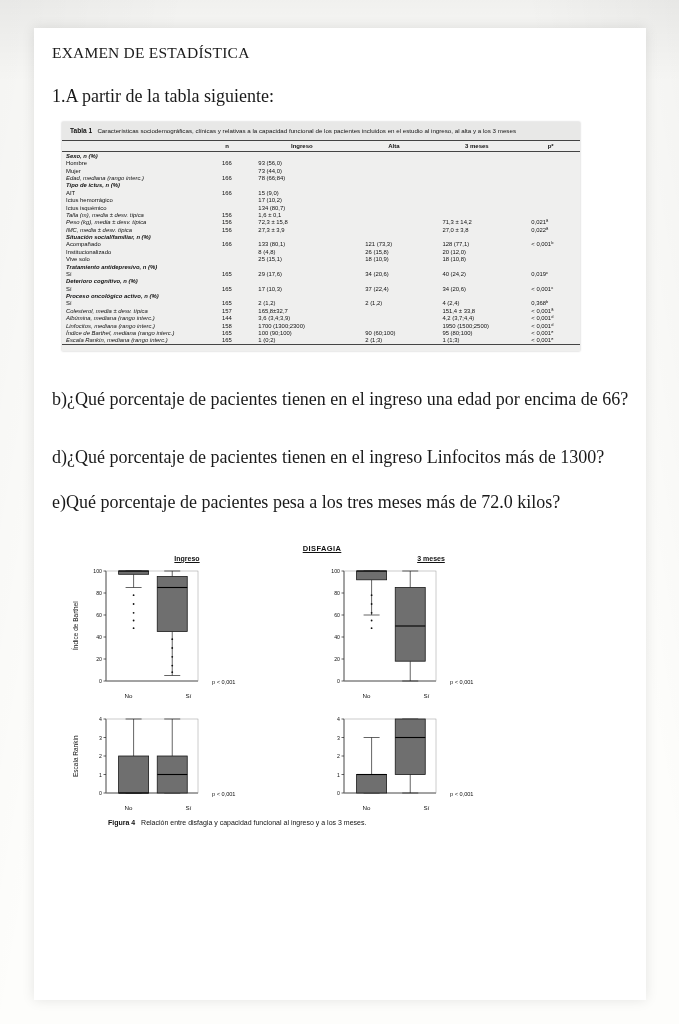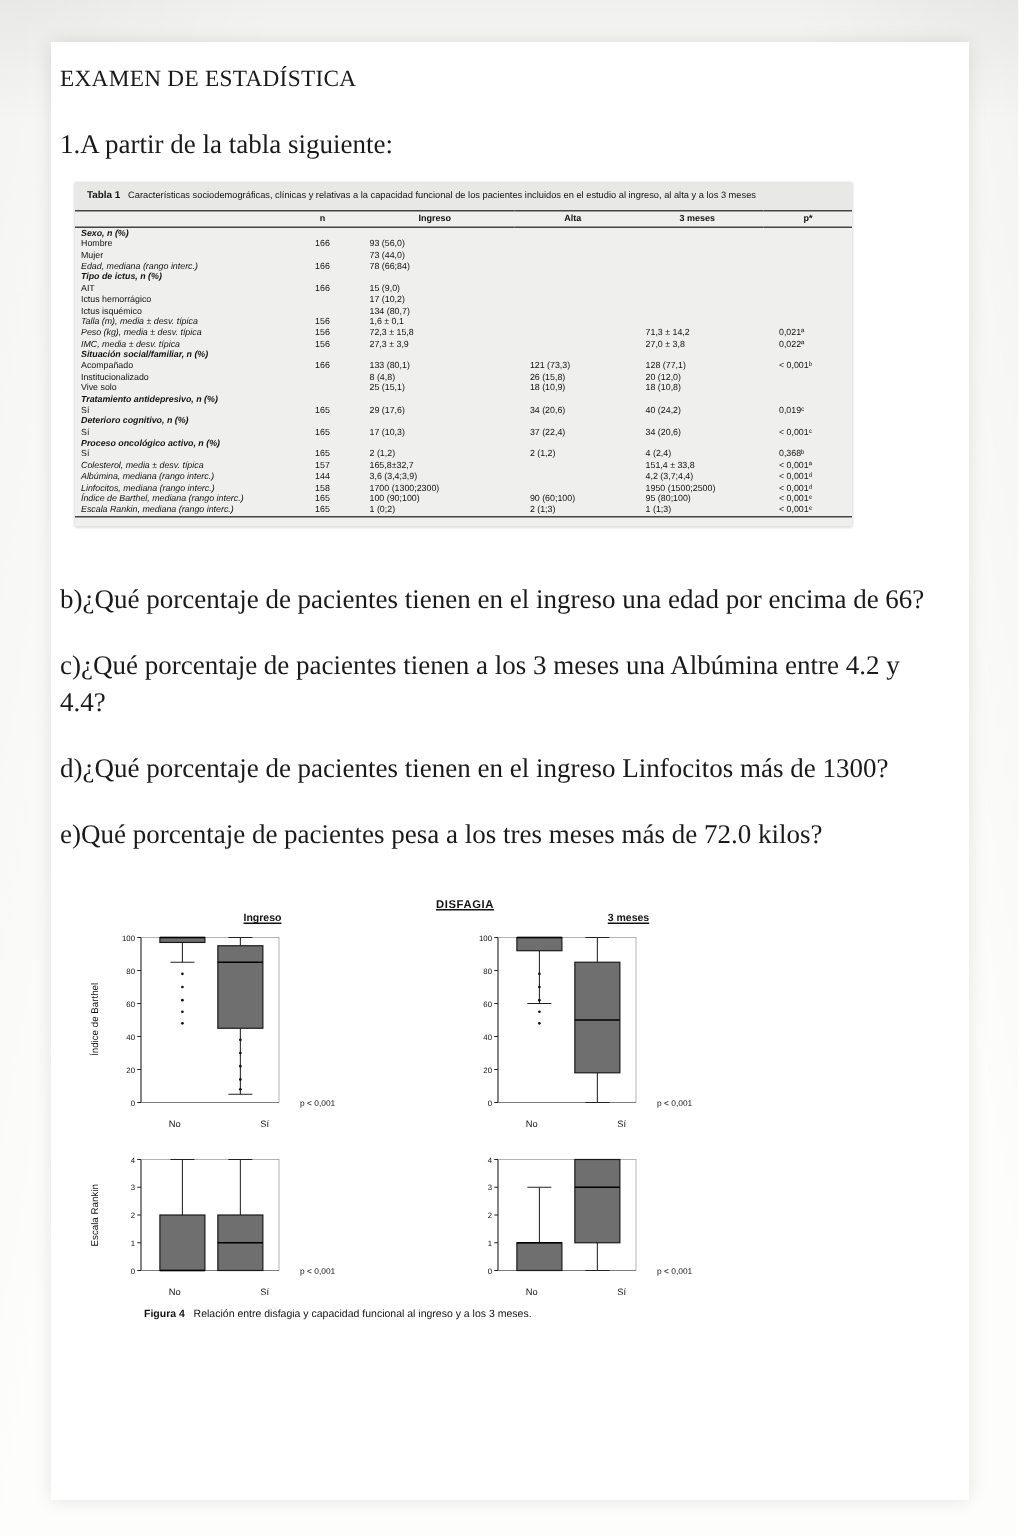--- a/index.html
+++ b/index.html
@@ -28,21 +28,21 @@
     position: absolute;
     left: 34px;
     top: 28px;
     width: 612px;
     height: 972px;
     background: #ffffff;
     box-shadow: 0 0 12px rgba(0,0,0,0.10);
   }
   .content {
     position: absolute;
-    left: 4px;
+    left: 16px;
     top: 16px;
     width: 580px;
   }
   .doc-title {
     font-size: 15.5px;
     letter-spacing: 0.2px;
     margin: 0 0 22px 2px;
   }
   .q {
     font-size: 18px;
@@ -359,21 +359,20 @@
                 <td class="v">&lt; 0,001ᵉ</td>
               </tr>
             </tbody>
         </table>
         <div class="tf-foot"></div>
       </div>
 
       <div class="gap-14"></div>
       <div class="q">b)¿Qué porcentaje de pacientes tienen en el ingreso una edad por encima de 66?</div>
       <div class="gap-14"></div>
-      <div class="q">c)¿Qué porcentaje de pacientes tienen a los 3 meses una Albúmina entre 4.2 y 4.4?</div>
       <div class="gap-14"></div>
       <div class="q">d)¿Qué porcentaje de pacientes tienen en el ingreso Linfocitos más de 1300?</div>
       <div class="gap-14"></div>
       <div class="q">e)Qué porcentaje de pacientes pesa a los tres meses más de 72.0 kilos?</div>
       <div class="gap-14"></div>
 
       <div class="chart-fig">
         <div class="chart-title">DISFAGIA</div>
         <div class="panel-heads">
           <div class="ph1">Ingreso</div>

